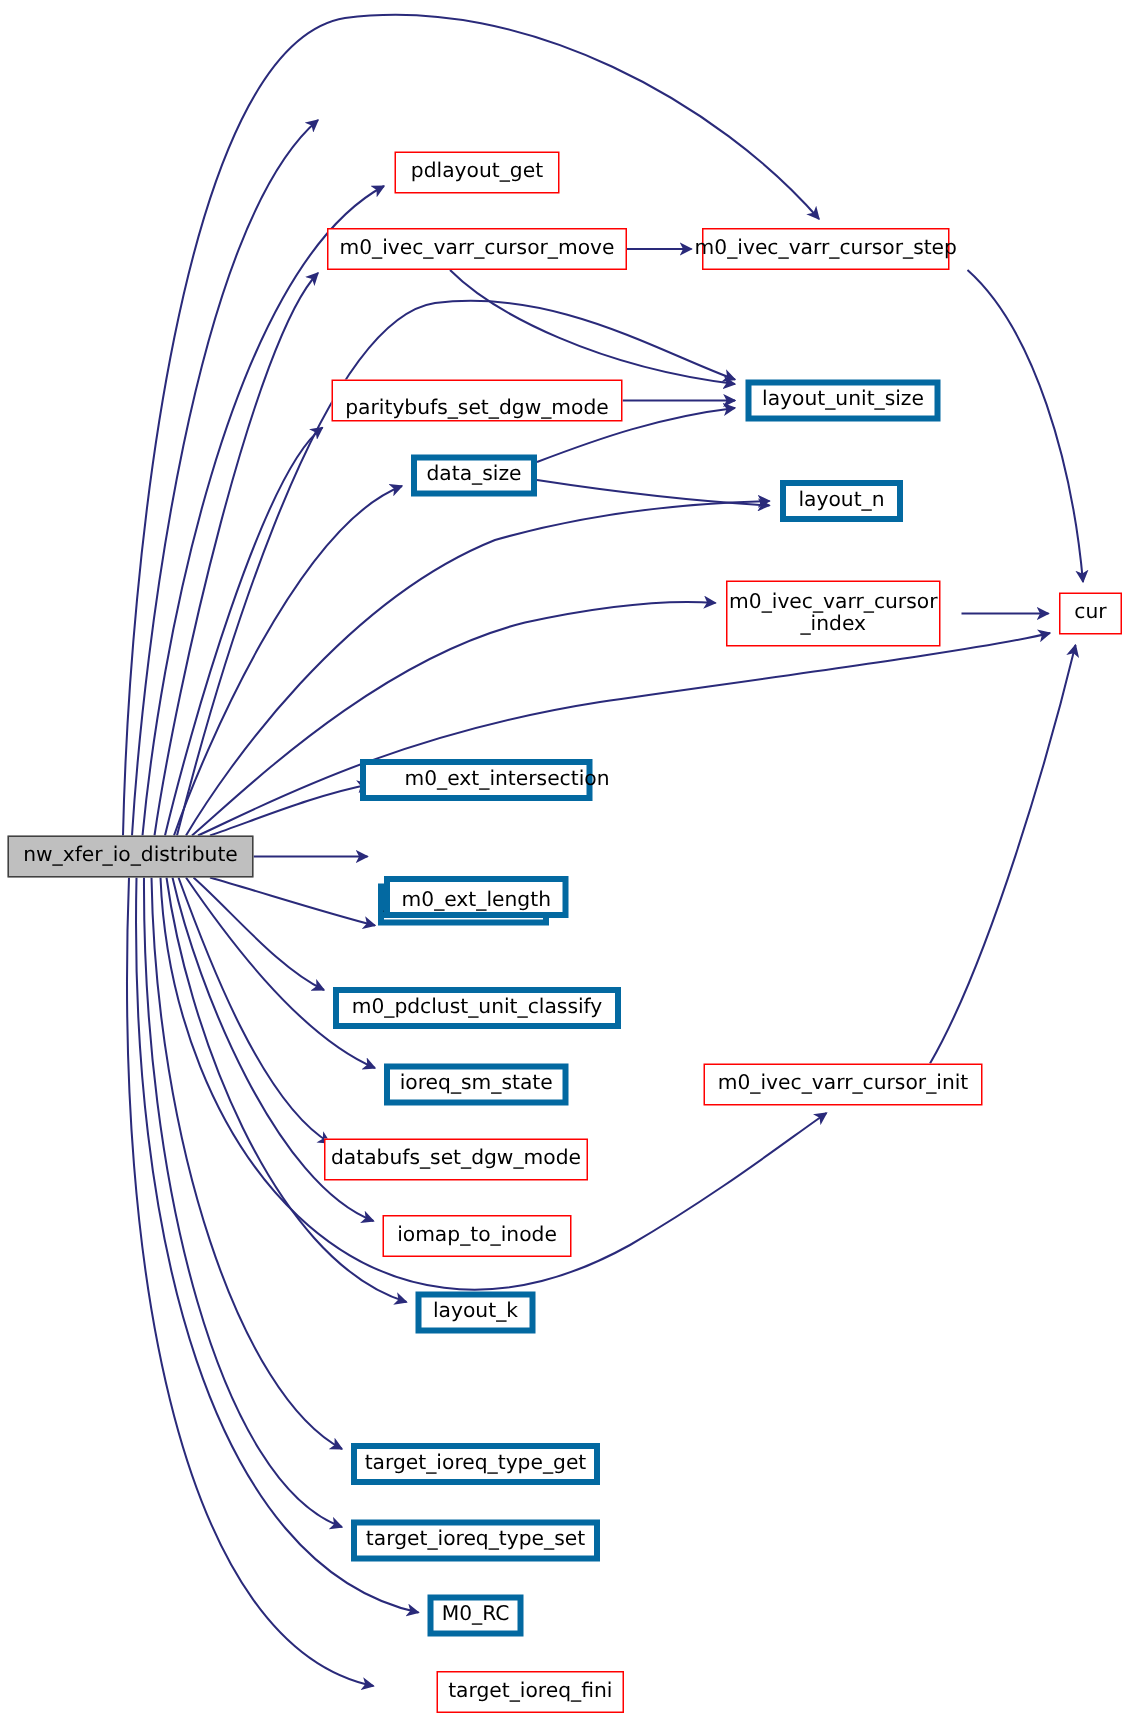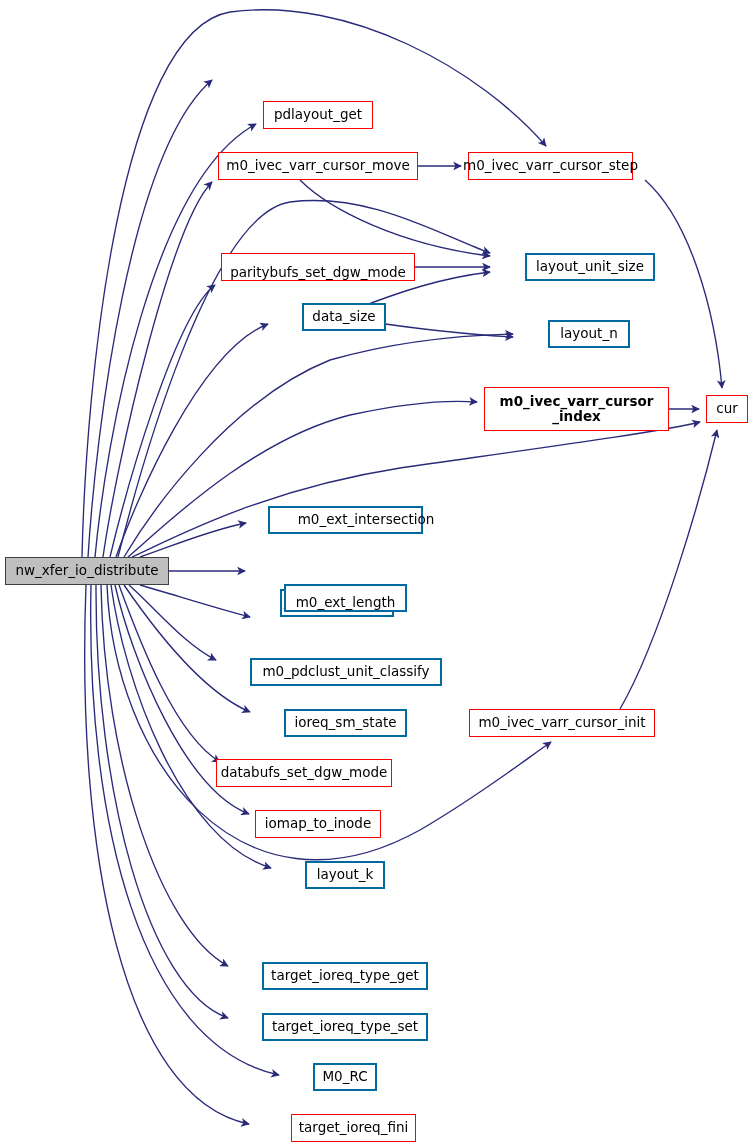--- a/index.html
+++ b/index.html
@@ -28,21 +28,21 @@
     justify-content:center;
     text-align:center;
     background:#ffffff;
     font-size:13.5px;
     line-height:1.12;
     color:#000000;
     white-space:pre;
     letter-spacing:0px;
   }
   .node.red{ border:1px solid #ff0000; }
-  .node.black{ border:2px solid #0369a1;margin-left:28px; }
+  .node.black{ border:4px solid #0369a1; }
   .node.current{
     background:#bfbfbf;
     border:1px solid #404040;
   }
 </style>
 </head>
 <body>
 
 <div id="graph">
 
@@ -118,21 +118,21 @@
   </div>
 
   <div class="node black" style="left:274px;top:303px;width:84px;height:28px;">
     <span>data_size</span>
   </div>
 
   <div class="node black" style="left:520px;top:320px;width:82px;height:28px;">
     <span>layout_n</span>
   </div>
 
-  <div class="node red" style="left:484px;top:387px;width:185px;height:44px;font-weight:bold;">
+  <div class="node red" style="left:484px;top:387px;width:143px;height:44px;">
     <span>m0_ivec_varr_cursor
 _index</span>
   </div>
 
   <div class="node red" style="left:706px;top:395px;width:42px;height:28px;">
     <span>cur</span>
   </div>
 
   <div class="node black" style="left:240px;top:506px;width:155px;height:28px;padding-left:41px;">
     <span>m0_ext_intersection</span>

